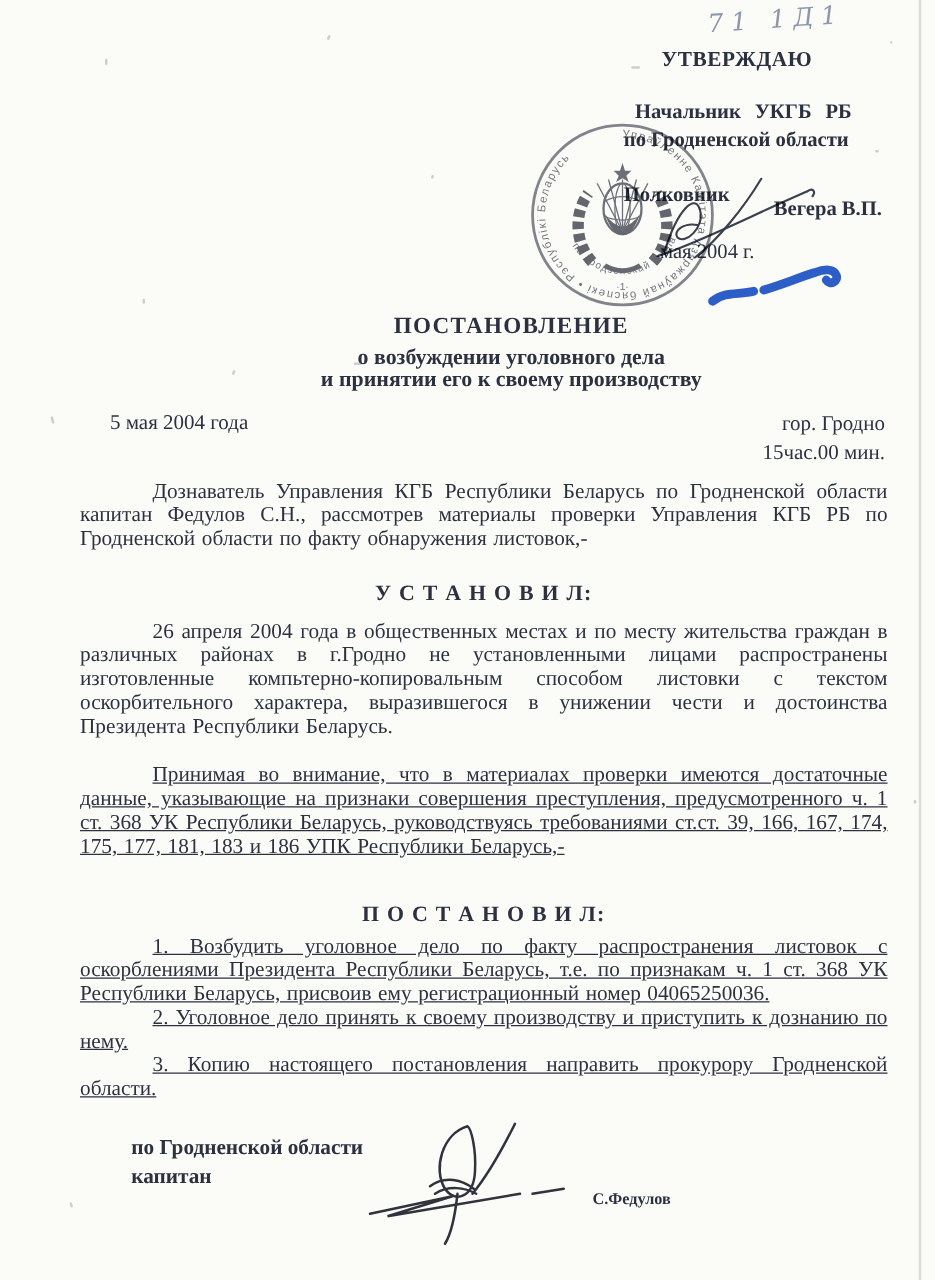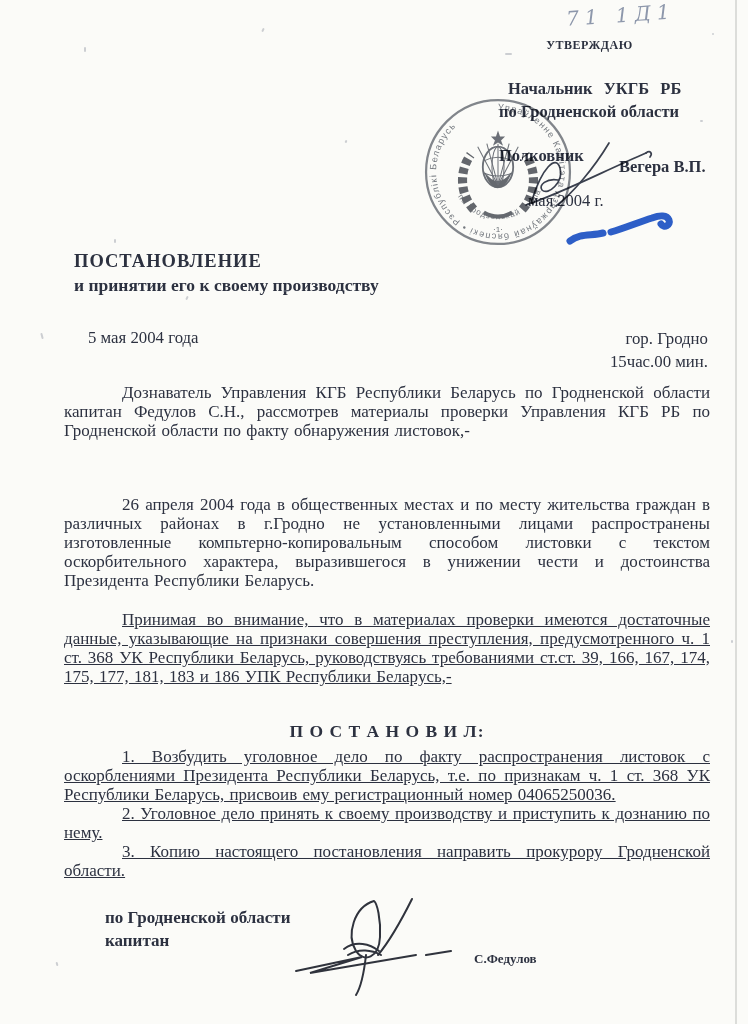--- a/index.html
+++ b/index.html
@@ -17,33 +17,33 @@
   .bold{font-weight:bold;}
   
   .hand-note{
     left:566px;top:2px;width:140px;
     font-style:italic;font-size:20px;letter-spacing:6px;
     color:#8d97ab;transform:rotate(-4deg);
     font-family:"DejaVu Serif", serif;
   }
   
   .approve-heading{left:497px;top:38px;width:185px;text-align:center;
-    font-size:12px;letter-spacing:.5px;}
+    font-size:17px;letter-spacing:.5px;}
   .approve-line1{left:508px;top:79px;font-size:16.5px;word-spacing:7px;}
   .approve-line2{left:499px;top:102px;font-size:16.5px;}
   .approve-rank{left:499px;top:126px;font-size:16.5px;margin-top:20px;}
   .approve-name{left:619px;top:157px;font-size:16.5px;}
   .approve-date{left:528px;top:191px;font-size:16.5px;}
   
   .stamp{left:422px;top:96px;mix-blend-mode:multiply;opacity:.82;}
   .sig-vegera{left:512px;top:138px;mix-blend-mode:multiply;}
   .blue-mark{left:563px;top:206px;}
   .sig-fedulov{left:286px;top:893px;mix-blend-mode:multiply;}
   
-  .title-block{left:74px;top:251px;width:670px;}
+  .title-block{left:74px;top:251px;width:670px;text-align:center;}
   .title-main{font-size:18.5px;font-weight:bold;letter-spacing:1px;margin:0 0 5px 0;}
   .title-sub{font-size:17.5px;font-weight:bold;line-height:17.5px;margin:0;}
   
   .meta-date{left:88px;top:328px;font-size:16.8px;}
   .meta-place{right:40px;top:328px;text-align:right;font-size:16.8px;line-height:22.5px;}
   
   .para{
     left:64px;width:646px;
     font-size:17px;line-height:19px;text-align:justify;
     text-indent:58px;word-spacing:1px;margin:0;
@@ -123,31 +123,33 @@
 
   <svg class="abs blue-mark" width="122" height="44" viewBox="0 0 122 44">
     <g fill="none" stroke="#2d5ec7" stroke-width="7" stroke-linecap="round">
       <path d="M 7,35 C 17,27 28,30 40,27"></path>
       <path d="M 48,26 C 62,22 76,16 89,12 C 97,9 104,9 106,14 C 108,19 101,23 98,18"></path>
     </g>
   </svg>
 
   <div class="abs title-block">
     <p class="title-main">ПОСТАНОВЛЕНИЕ</p>
+    <p class="title-sub">о возбуждении уголовного дела</p>
     <p class="title-sub">и принятии его к своему производству</p>
   </div>
 
   <div class="abs meta-date">5 мая 2004 года</div>
   <div class="abs meta-place">
     <div>гор. Гродно</div>
     <div>15час.00 мин.</div>
   </div>
 
   <p class="abs para p-intro">Дознаватель Управления КГБ Республики Беларусь по Гродненской области капитан Федулов С.Н., рассмотрев материалы проверки Управления КГБ РБ по Гродненской области по факту обнаружения листовок,-</p>
 
+  <div class="abs h-center h-ustanovil">У С Т А Н О В И Л:</div>
 
   <p class="abs para p-found1">26 апреля 2004 года в общественных местах и по месту жительства граждан в различных районах в г.Гродно не установленными лицами распространены изготовленные компьтерно-копировальным способом листовки с текстом оскорбительного характера, выразившегося в унижении чести и достоинства Президента Республики Беларусь.</p>
   <p class="abs para p-found2">Принимая во внимание, что в материалах проверки имеются достаточные данные, указывающие на признаки совершения преступления, предусмотренного ч. 1 ст. 368 УК Республики Беларусь, руководствуясь требованиями ст.ст. 39, 166, 167, 174, 175, 177, 181, 183 и 186 УПК Республики Беларусь,-</p>
 
   <div class="abs h-center h-postanovil">П О С Т А Н О В И Л:</div>
 
   <div class="abs para items-block">
     <p>1. Возбудить уголовное дело по факту распространения листовок с оскорблениями Президента Республики Беларусь, т.е. по признакам ч. 1 ст. 368 УК Республики Беларусь, присвоив ему регистрационный номер 04065250036.</p>
     <p>2. Уголовное дело принять к своему производству и приступить к дознанию по нему.</p>
     <p>3. Копию настоящего постановления направить прокурору Гродненской области.</p>

